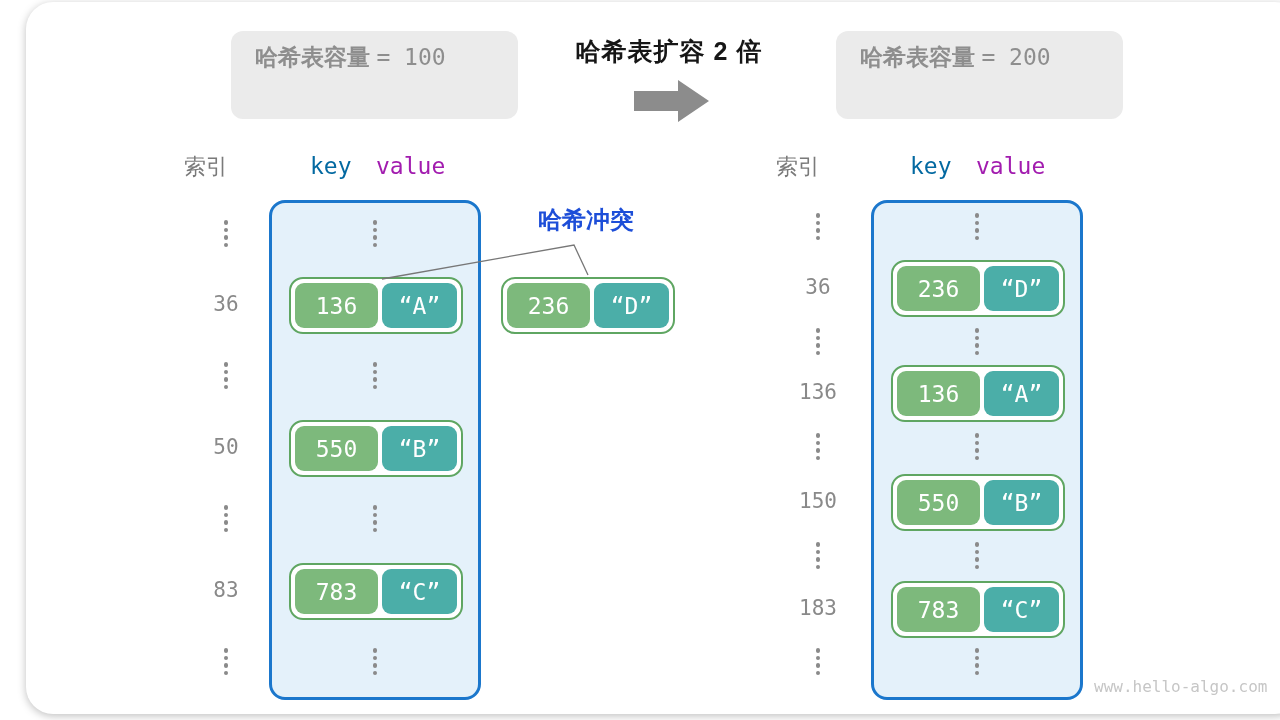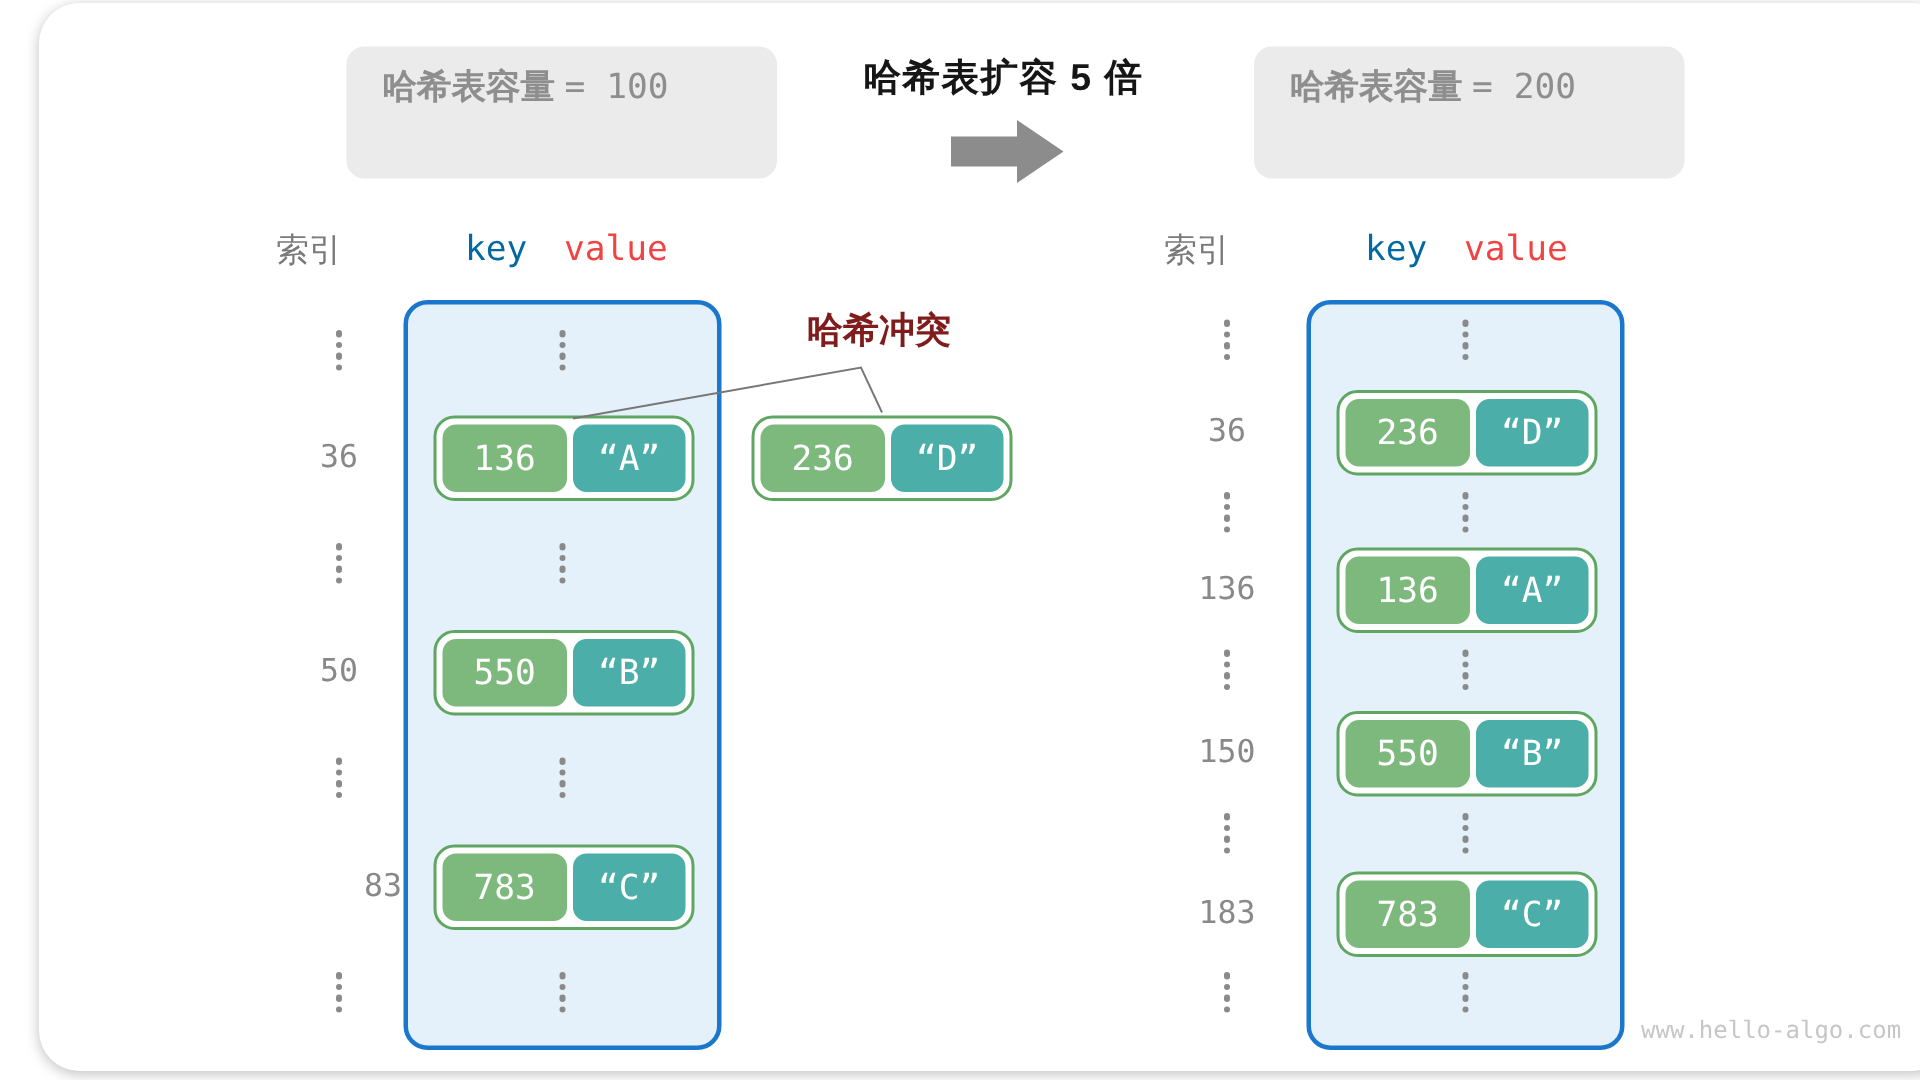--- a/index.html
+++ b/index.html
@@ -19,21 +19,21 @@
   .diagram-title { position:absolute; left:498px; top:33px; width:290px;
                    text-align:center; font-size:25px; font-weight:bold;
                    color:#161616; letter-spacing:1px; }
 
   
   .idx-header { position:absolute; width:84px; text-align:left;
                 font-size:22px; color:#7A7A7A; }
   .kv-header  { position:absolute; font-family:"DejaVu Sans Mono", monospace;
                 font-size:23px; }
   .kv-header.k { color:#0369a1; }
-  .kv-header.v { color:#ef4444; }
+  .kv-header.v { color:#a21caf; }
 
   
   .bucket { position:absolute; width:212px; height:500px; background:#E4F1FA;
             border:3px solid #1B77CC; border-radius:16px; }
 
   
   .pair { position:absolute; width:174px; height:57px; background:#fff;
           border:2px solid #5FA662; border-radius:14px; display:flex;
           align-items:center; padding:0 4px; gap:4px; }
   .cell { height:45px; border-radius:9px; display:flex; align-items:center;
@@ -46,21 +46,21 @@
   .idx { position:absolute; width:84px; text-align:center; font-size:21px;
          color:#898989; font-family:"DejaVu Sans Mono", monospace; }
 
   
   .dots { position:absolute; width:84px; display:flex; flex-direction:column;
           align-items:center; gap:3px; }
   .dots i { width:4.6px; height:4.6px; border-radius:50%; background:#8A8A8A; }
 
   .collision-label { position:absolute; left:470px; top:202px; width:180px;
                      text-align:center; font-size:24px; font-weight:bold;
-                     color:#7f1d1d; }
+                     color:#1d4ed8; }
 
   .overlay-svg { position:absolute; left:0; top:0; width:1280px; height:720px;
                  pointer-events:none; }
 
   .arrow-icon { position:absolute; left:608px; top:77px; }
 
   .watermark { position:absolute; left:1068px; top:675px; width:195px;
                font-family:"DejaVu Sans Mono", monospace; font-size:16px;
                color:#C6C6C6; white-space:nowrap; }
 </style>
@@ -69,21 +69,21 @@
 
 <div class="canvas">
 
   <div class="info-box" style="left:205px; top:29px;">
     <div class="info-line">
       <span class="zh">哈希表容量</span>
       <span class="code">= 100</span>
     </div>
   </div>
 
-  <div class="diagram-title">哈希表扩容 5 倍</div>
+  <div class="diagram-title">哈希表扩容 2 倍</div>
   <svg class="arrow-icon" width="76" height="44" viewBox="0 0 76 44">
     <polygon points="0,12 44,12 44,1 75,22 44,43 44,32 0,32" fill="#8C8C8C"></polygon>
   </svg>
 
   <div class="info-box" style="left:810px; top:29px;">
     <div class="info-line">
       <span class="zh">哈希表容量</span>
       <span class="code">= 200</span>
     </div>
   </div>
@@ -138,21 +138,21 @@
       <i></i>
       <i></i>
     </div>
   <div class="dots" style="left:307px; top:503px;">
       <i></i>
       <i></i>
       <i></i>
       <i></i>
     </div>
 
-  <div class="idx" style="left:158px; top:576px;text-align:right;">83</div>
+  <div class="idx" style="left:158px; top:576px;">83</div>
   <div class="pair" style="left:263px; top:561px;">
     <div class="cell key">783</div>
     <div class="cell val">“C”</div>
   </div>
 
   <div class="dots" style="left:158px; top:646px;">
       <i></i>
       <i></i>
       <i></i>
       <i></i>

